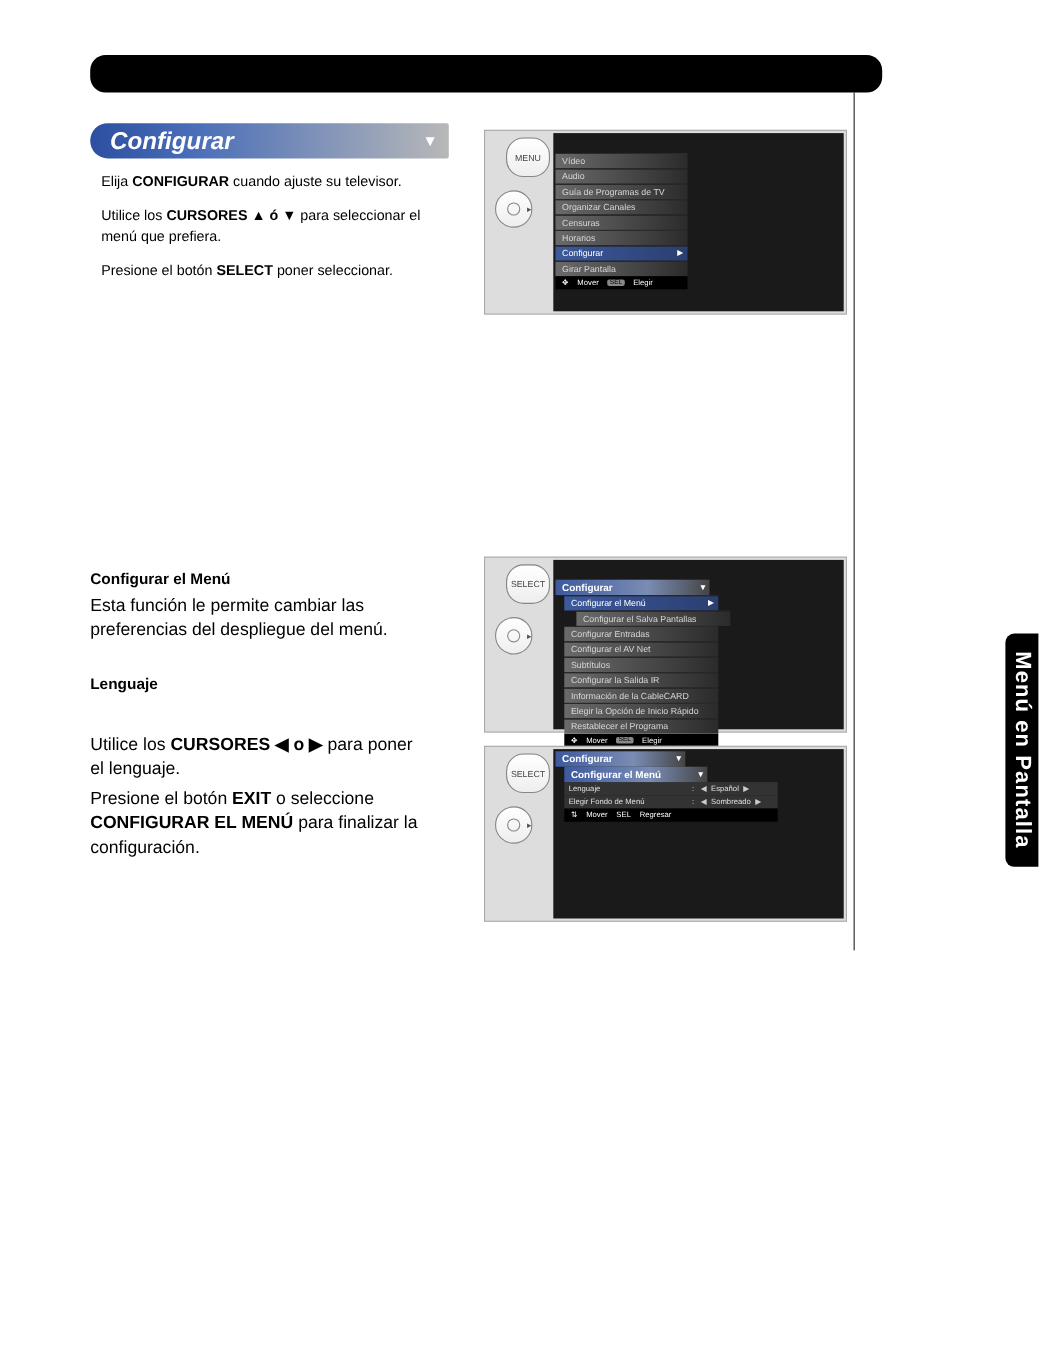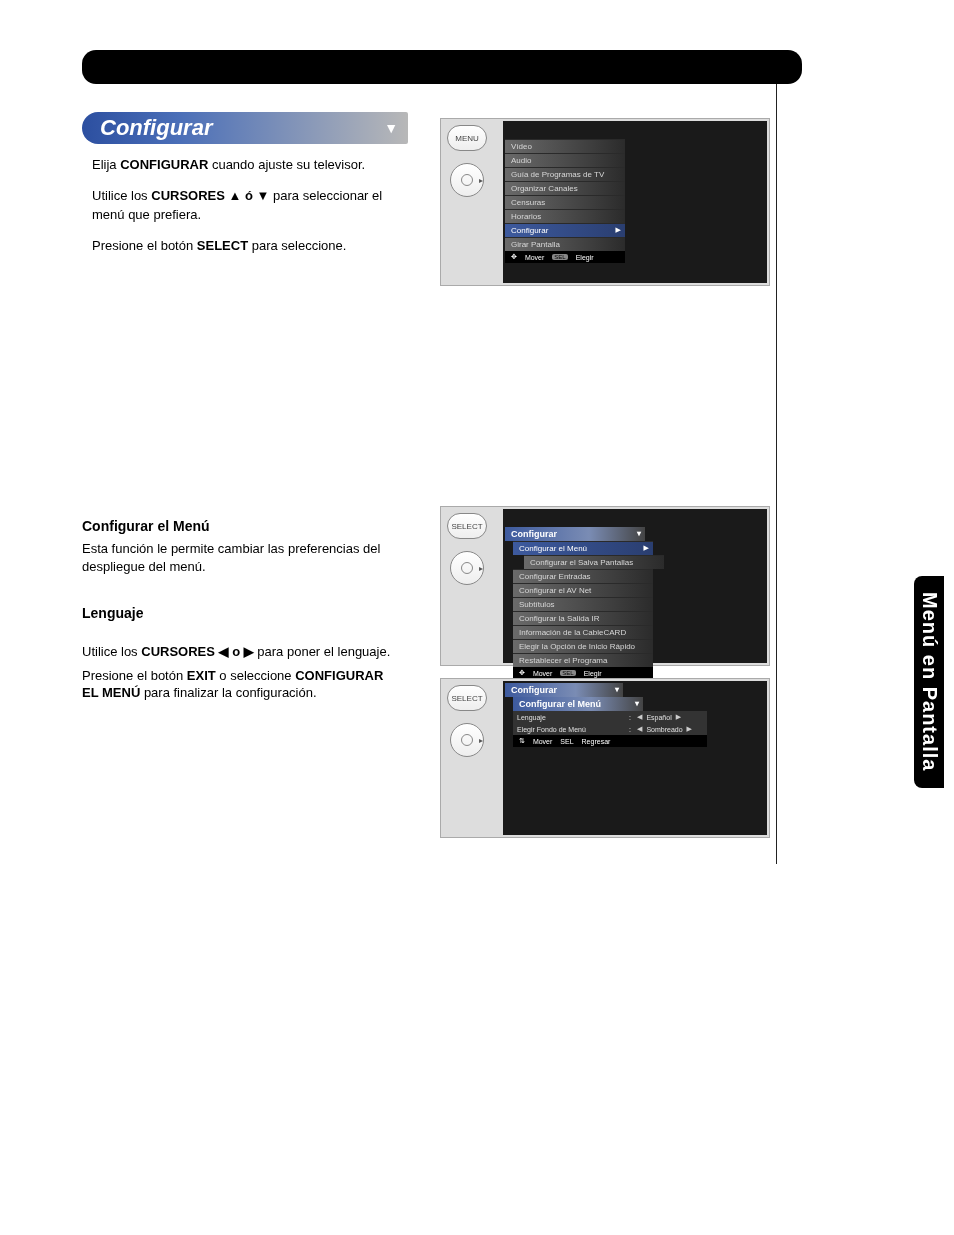--- a/index.html
+++ b/index.html
@@ -15,29 +15,29 @@
   
   .left-col { position: absolute; left: 82px; top: 112px; width: 340px; }
   .section-pill { position: relative; width: 326px; height: 32px; border-radius: 16px 2px 2px 16px; background: linear-gradient(90deg,#2c4fa0 0%, #4b6fb8 30%, #b8b8b8 100%); display:flex; align-items:center; padding-left:18px; }
   .section-pill .title { color:#fff; font-weight:bold; font-size:22px; font-style:italic; }
   .section-pill .chev { position:absolute; right:10px; top:8px; color:#fff; font-size:14px; }
   .para { font-size: 13px; line-height: 1.45; margin-top: 12px; padding-left: 10px; }
   .para-wide { width: 320px; }
   .bold { font-weight:bold; }
   .step { margin-top: 12px; }
   .subhead { font-size:14px; font-weight:bold; margin-top: 18px; padding-left:0; }
-  .subpara { font-size:13px; line-height:1.35; margin-top:6px; padding-left:0; width:310px; }
+  .subpara { font-size:16px; line-height:1.35; margin-top:6px; padding-left:0; width:310px; }
 
   .section2 { position:absolute; left:82px; top:500px; width:340px; }
 
   
   .tv { position:absolute; width:330px; border:1px solid #aaa; }
   .tv-inner { position:absolute; left:62px; right:2px; top:2px; bottom:2px; background:#1a1a1a; }
   .btn-col { position:absolute; left:6px; top:6px; width:48px; }
-  .rc-btn { width:40px; height:26px; border:1px solid #888; border-radius:16px; margin-bottom:12px; display:flex; align-items:center; justify-content:center; font-size:8px; color:#444; background:linear-gradient(#fff,#eee); }
+  .rc-btn { width:40px; height:36px; border:1px solid #888; border-radius:16px; margin-bottom:12px; display:flex; align-items:center; justify-content:center; font-size:8px; color:#444; background:linear-gradient(#fff,#eee);margin-left:13px; }
   .rc-btn.round { width:34px; height:34px; border-radius:50%; margin-left:3px; }
   .rc-btn.round .dot { width:12px; height:12px; border:1px solid #888; border-radius:50%; }
   .rc-btn.round .tri { position:absolute; margin-left:28px; font-size:8px; color:#555; }
 
   .menu-box { position:absolute; left:64px; top:20px; }
   .m-head { background: linear-gradient(90deg,#3d5a9e,#7a8cb4 60%,#444 100%); color:#fff; font-size:9px; font-weight:bold; padding:2px 6px; width:120px; position:relative; }
   .m-head .dd { position:absolute; right:4px; top:2px; font-size:8px; }
   .m-item { background: linear-gradient(90deg,#6a6a6a,#3f3f3f 70%,#2b2b2b); color:#d7d7d7; font-size:8px; padding:2px 6px; width:120px; border-top:1px solid #2a2a2a; position:relative; white-space:nowrap; overflow:hidden; }
   .m-item.sel { background: linear-gradient(90deg,#3d5a9e,#2a3e70); color:#fff; }
   .m-item .arrow-r { position:absolute; right:4px; top:2px; font-size:7px; color:#fff; }
@@ -78,31 +78,31 @@
     <span class="title">Configurar</span>
     <span class="chev">▼</span>
   </div>
   <div class="para para-wide">
     <span>Elija </span><span class="bold">CONFIGURAR</span><span> cuando ajuste su televisor.</span>
   </div>
   <div class="para para-wide step">
     <span>Utilice los </span><span class="bold arrow-sym">CURSORES ▲ ó ▼</span><span> para seleccionar el menú que prefiera.</span>
   </div>
   <div class="para para-wide step">
-    <span>Presione el botón </span><span class="bold">SELECT</span><span> para seleccione.</span>
+    <span>Presione el botón </span><span class="bold">SELECT</span><span> poner seleccionar.</span>
   </div>
 </div>
 
 <div class="section2">
   <div class="subhead">Configurar el Menú</div>
   <div class="subpara">Esta función le permite cambiar las preferencias del despliegue del menú.</div>
 
   <div class="subhead" style="margin-top:30px;">Lenguaje</div>
 
-  <div class="subpara step" style="margin-top:22px;">
+  <div class="subpara step" style="margin-top:38px;">
     <span>Utilice los </span><span class="bold arrow-sym">CURSORES ◀ o ▶</span><span> para poner el lenguaje.</span>
   </div>
   <div class="subpara step">
     <span>Presione el botón </span><span class="bold">EXIT</span><span> o seleccione </span><span class="bold">CONFIGURAR EL MENÚ</span><span> para finalizar la configuración.</span>
   </div>
 </div>
 
 <div class="tv tv1">
   <div class="tv-inner"></div>
   <div class="btn-col">

